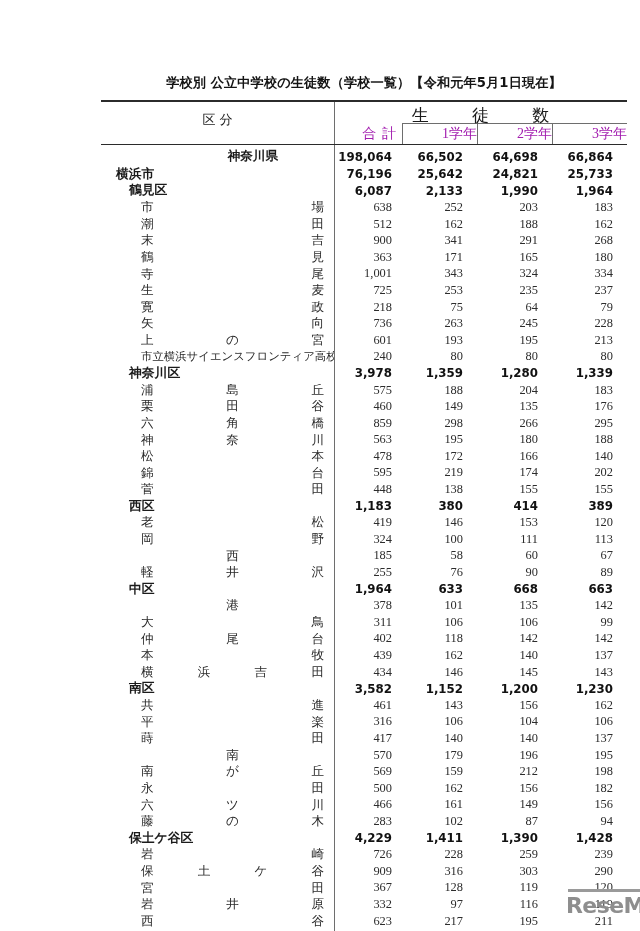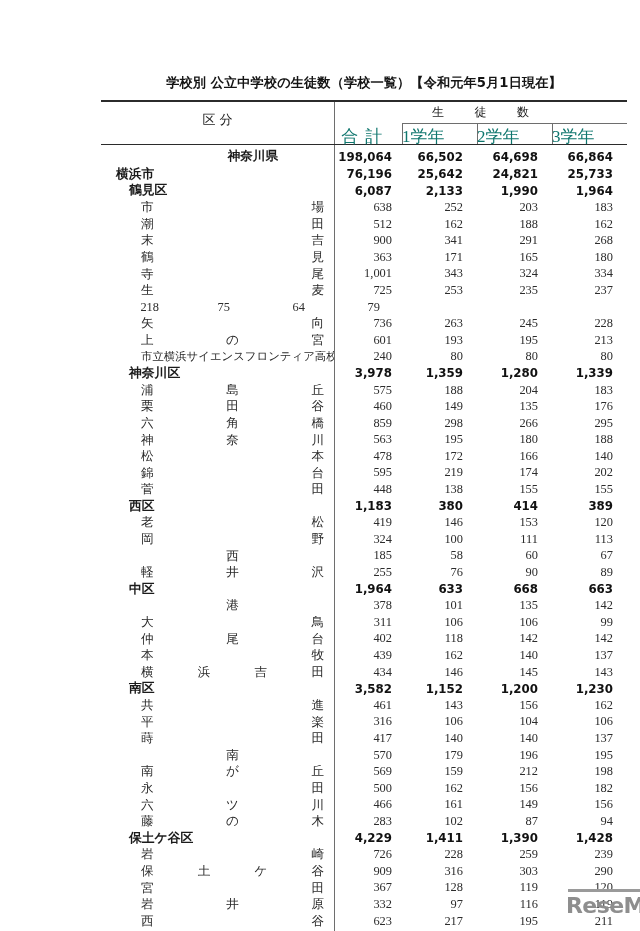--- a/index.html
+++ b/index.html
@@ -79,32 +79,32 @@
     letter-spacing: 0.32em;
     text-indent: 0.32em;
     color: #1b1b1b;
   }
   .h-seitosu {
     position: absolute;
     left: 233px;
     top: 2px;
     width: 293px;
     text-align: center;
-    font-size: 12px;
+    font-size: 17px;
     letter-spacing: 2.55em;
     text-indent: 2.55em;
     color: #1b1b1b;
     white-space: nowrap;
   }
   .h-sub {
     position: absolute;
     top: 23px;
-    font-size: 17px;
-    text-align: left;
-    color: #0f766e;
+    font-size: 14px;
+    text-align: right;
+    color: #a21caf;
     white-space: nowrap;
   }
   .h-sub.c0 { left: 233px;  width: 68px; letter-spacing: 0.42em; text-indent: 0.42em; }
   .h-sub.c1 { left: 301px;  width: 75px; }
   .h-sub.c2 { left: 376px;  width: 75px; }
   .h-sub.c3 { left: 451px;  width: 75px; }
 
   
   .tbody {
     position: relative;
@@ -333,20 +333,23 @@
         <div class="row level-school">
           <div class="name">
             <span class="jtext">生麦</span>
           </div>
           <div class="num">725</div>
           <div class="num g">253</div>
           <div class="num g">235</div>
           <div class="num g">237</div>
         </div>
         <div class="row level-school">
+          <div class="name">
+            <span class="jtext">寛政</span>
+          </div>
           <div class="num">218</div>
           <div class="num g">75</div>
           <div class="num g">64</div>
           <div class="num g">79</div>
         </div>
         <div class="row level-school">
           <div class="name">
             <span class="jtext">矢向</span>
           </div>
           <div class="num">736</div>

